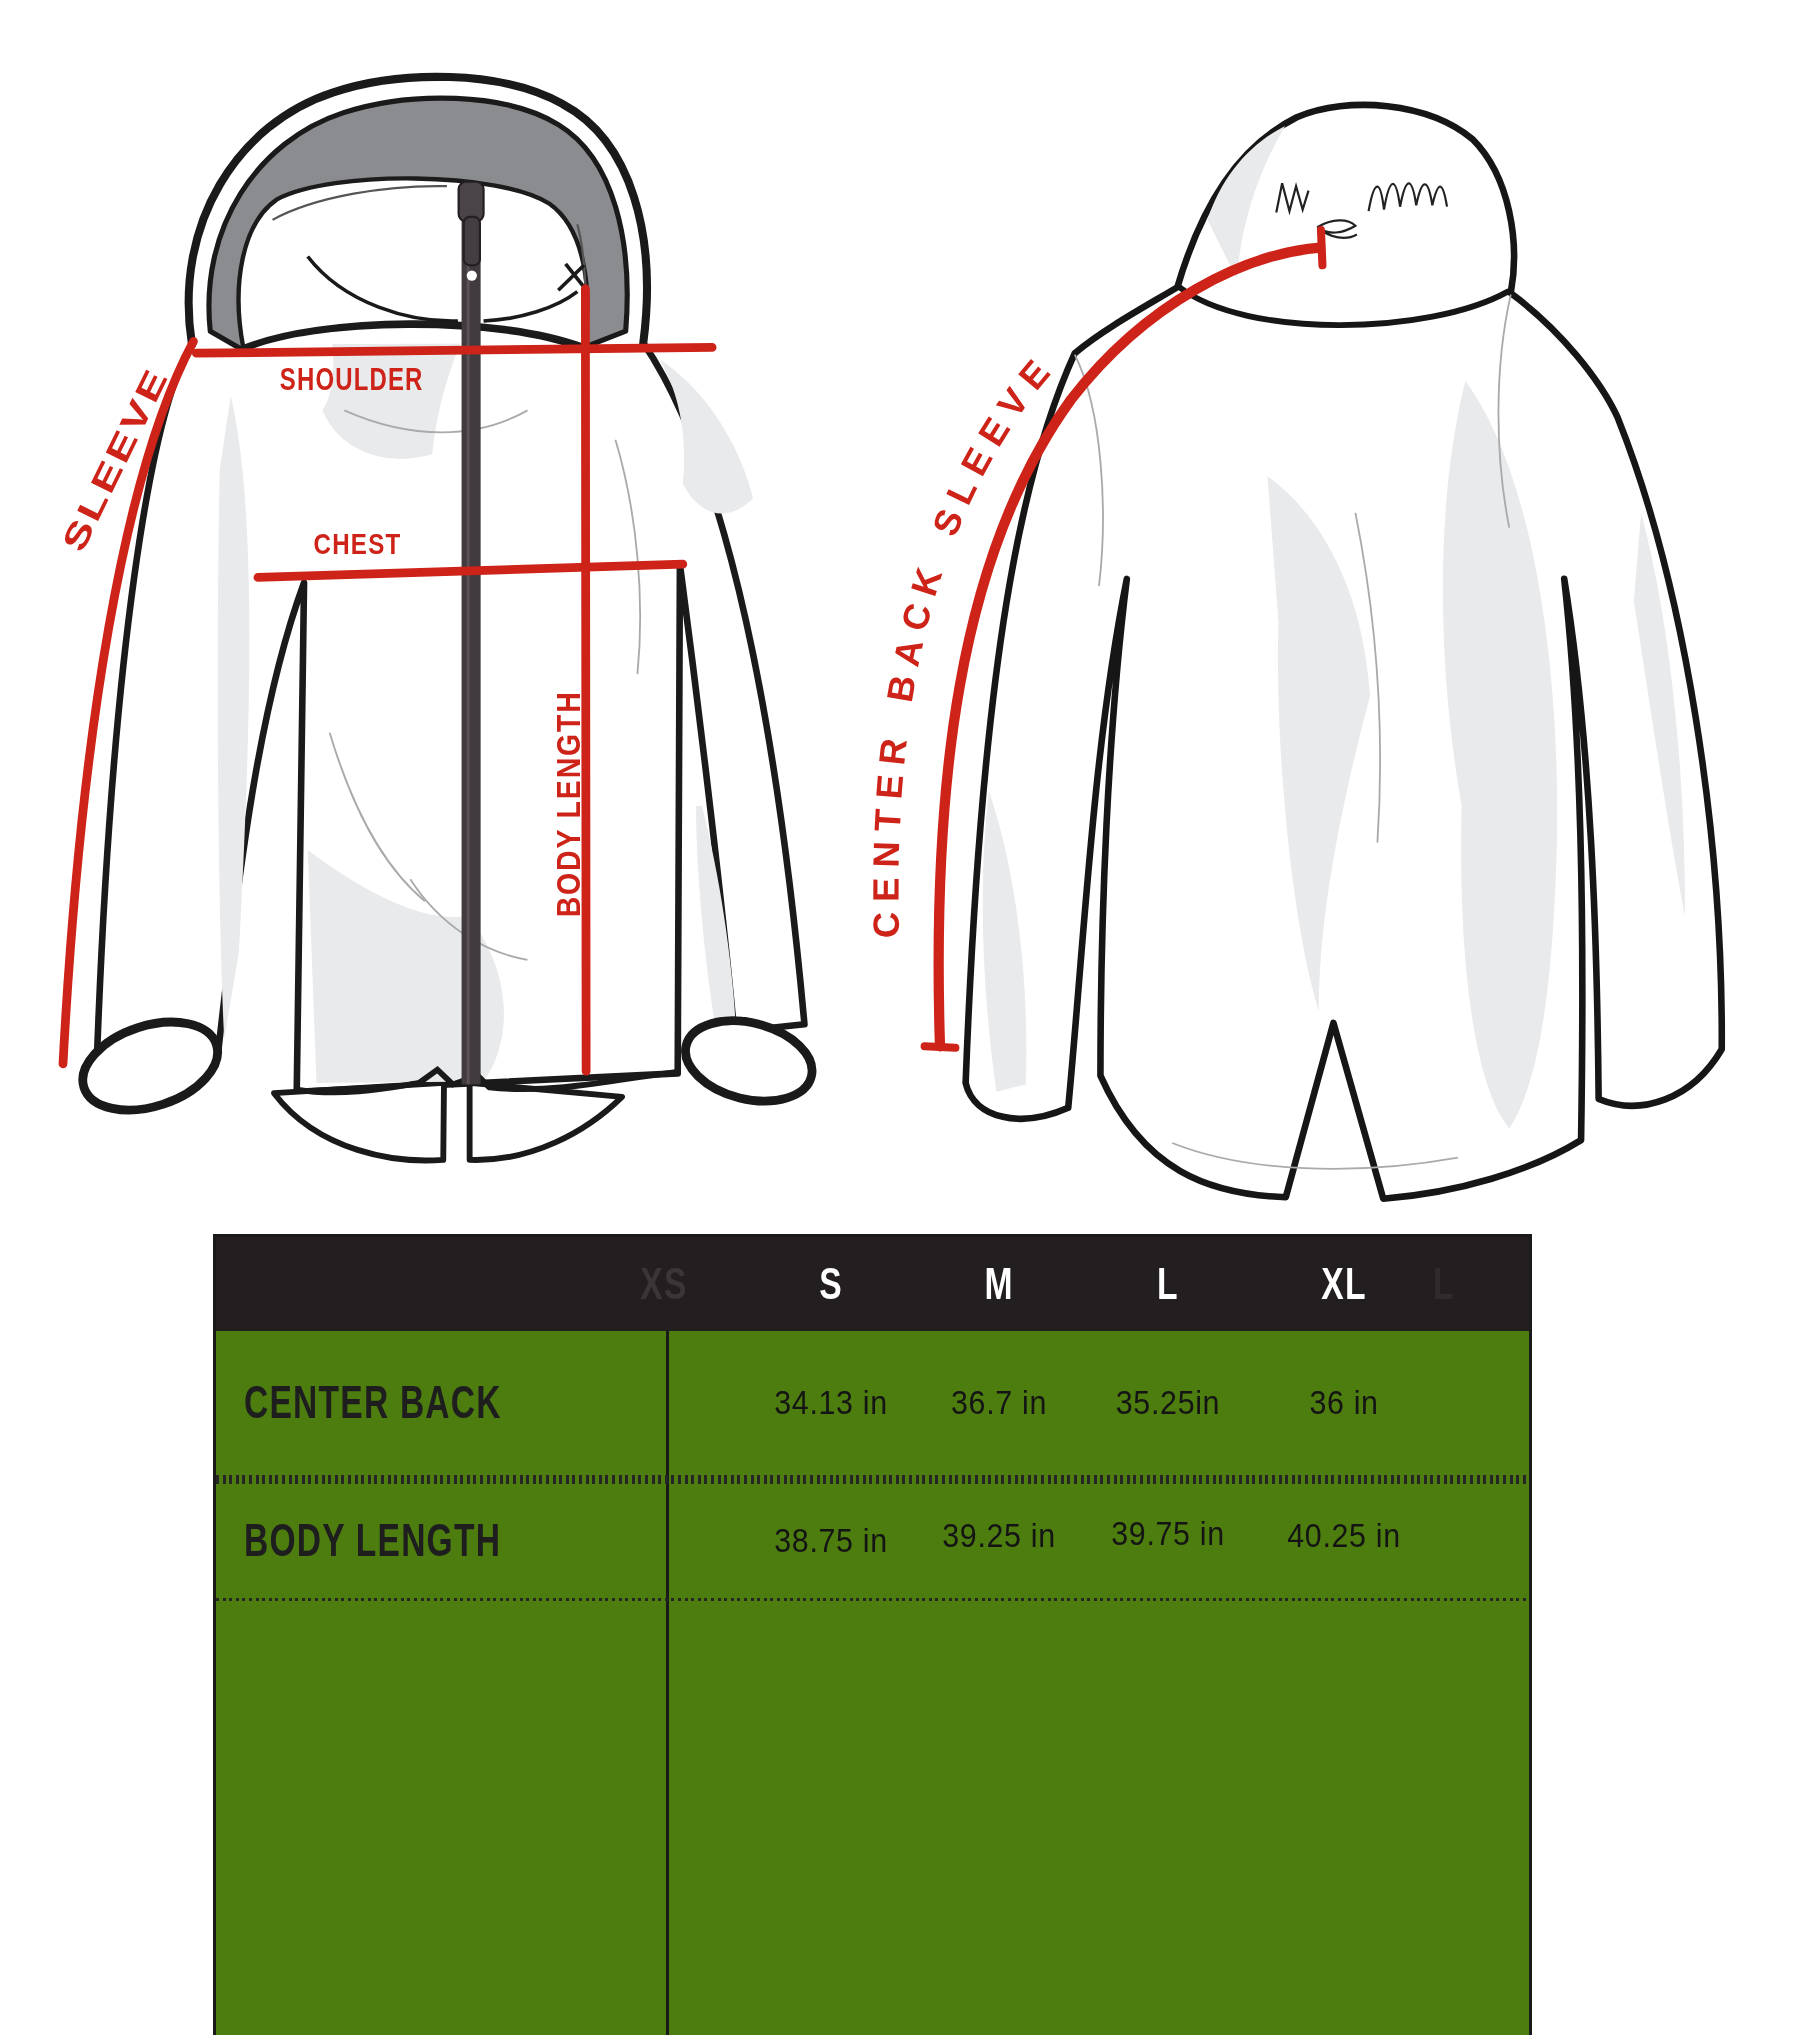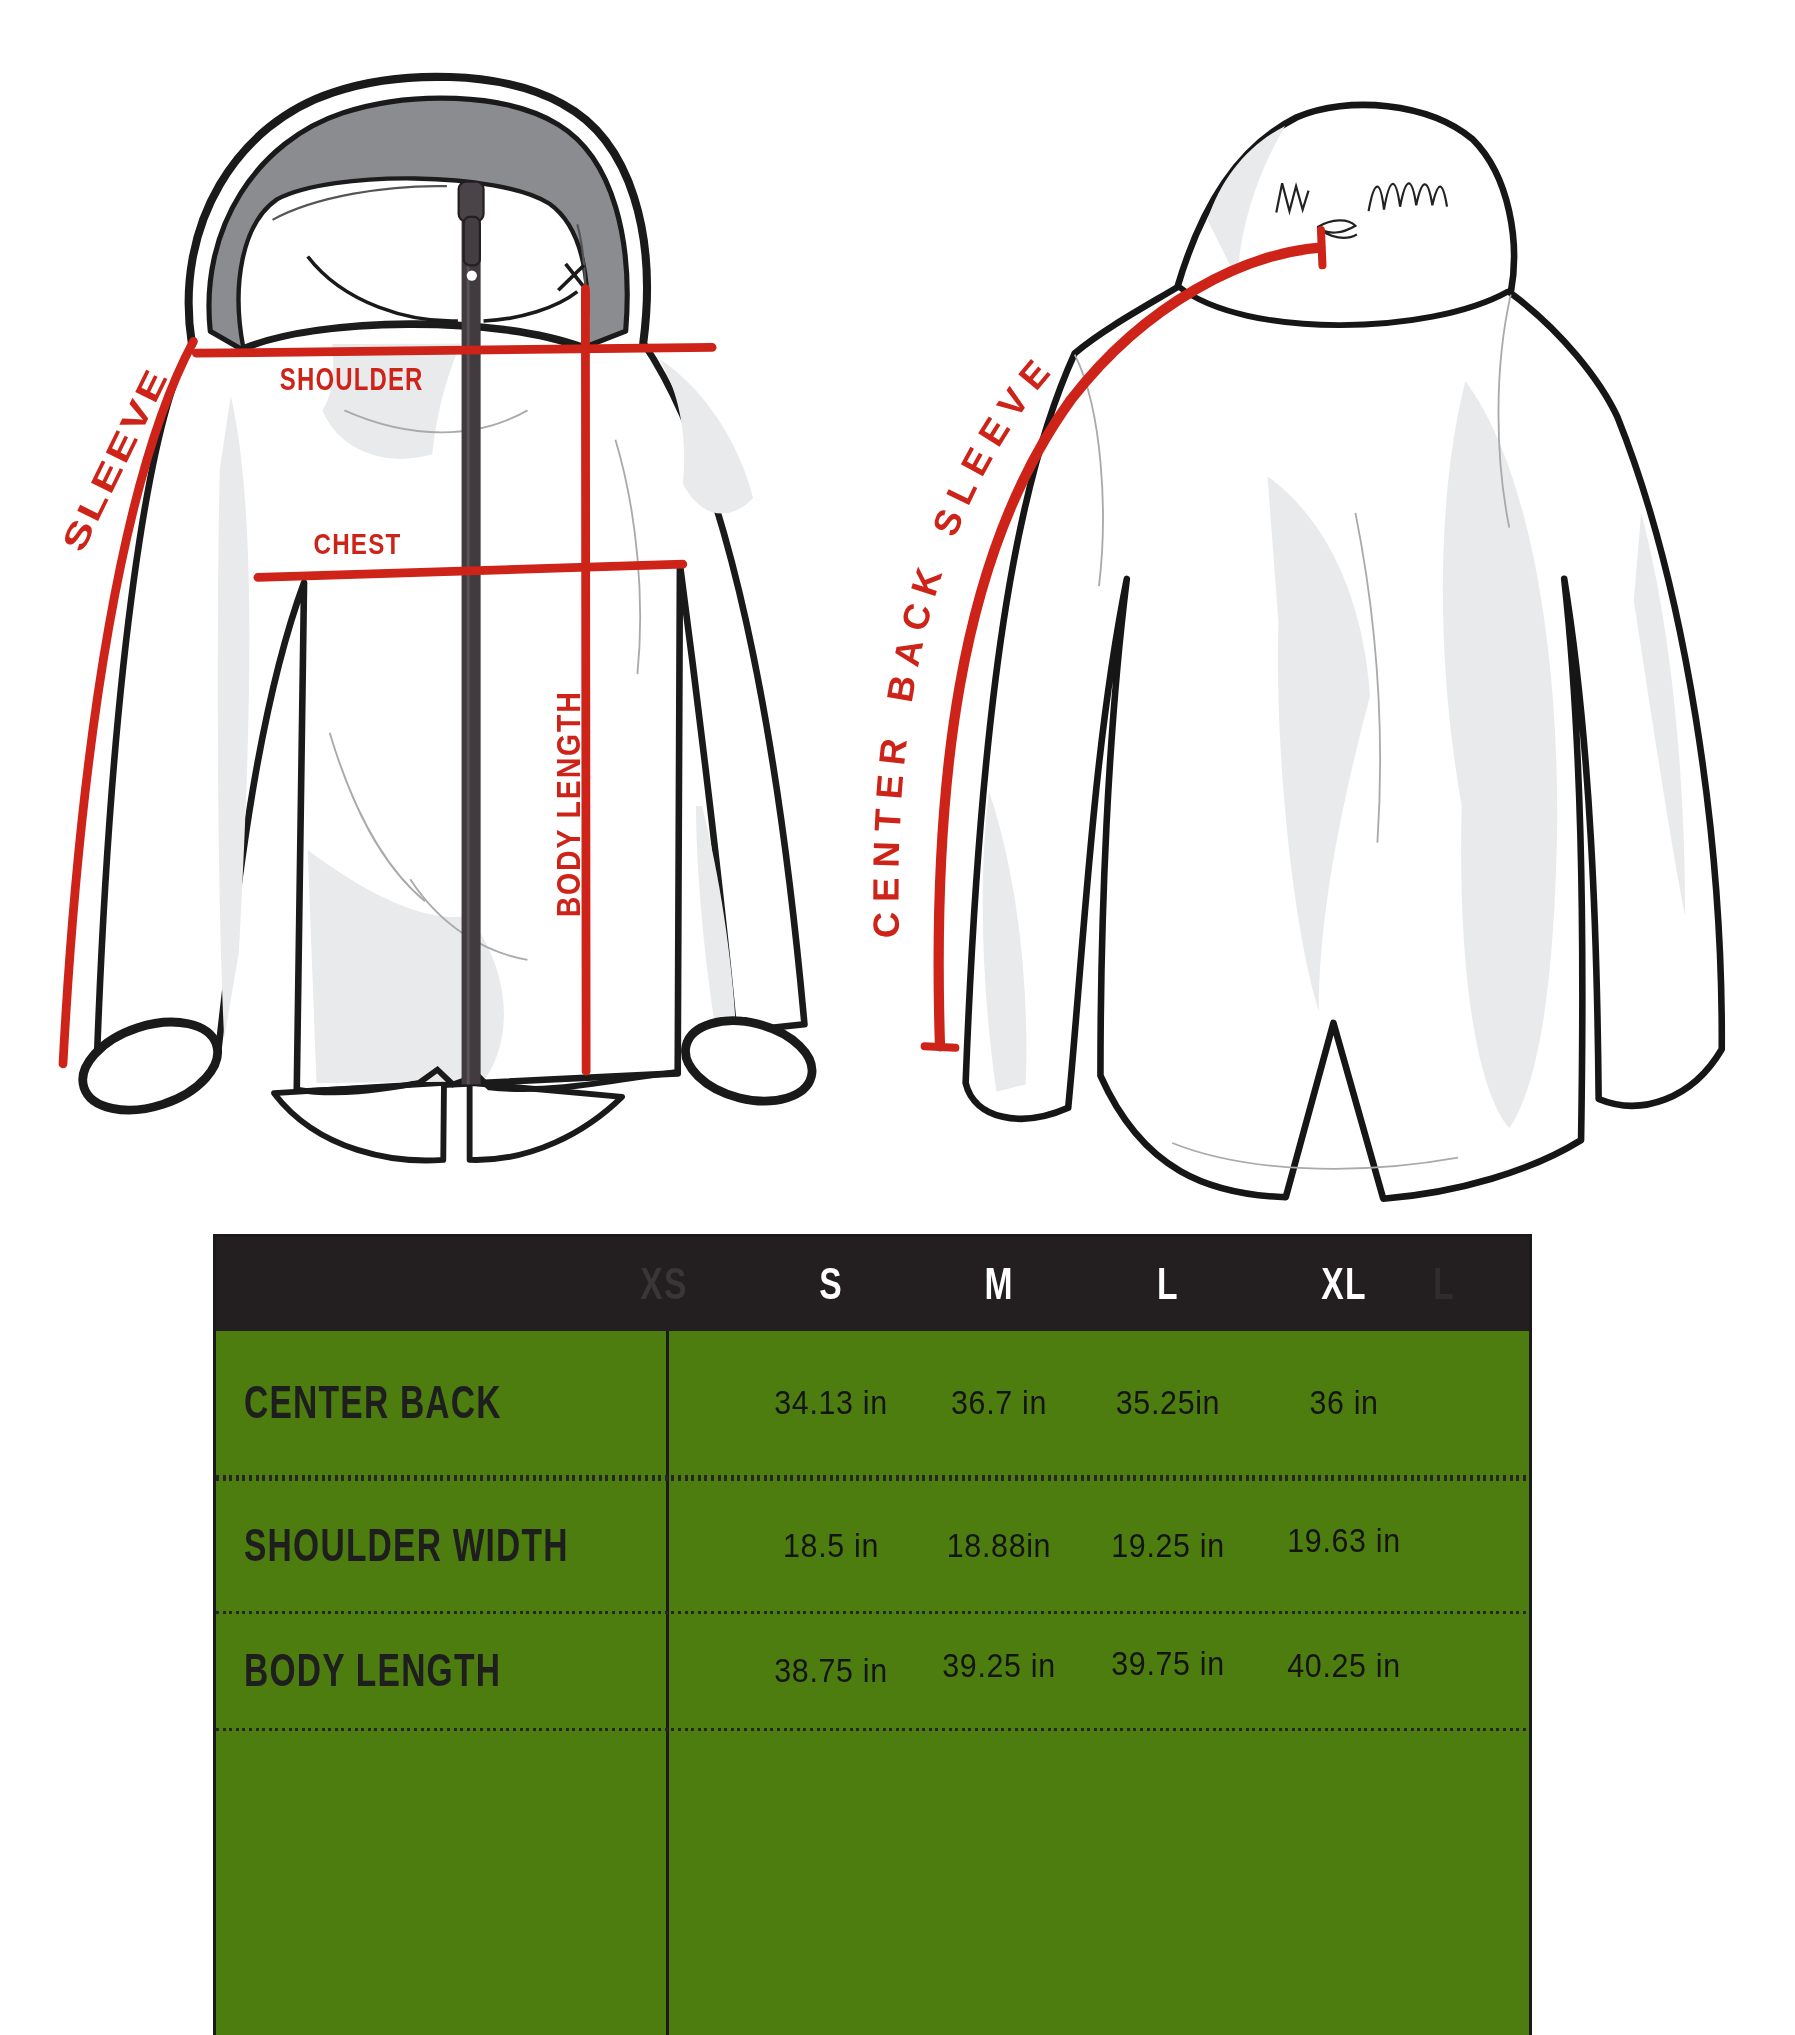--- a/index.html
+++ b/index.html
@@ -209,27 +209,20 @@
     <span class="row-label">CENTER BACK</span>
     <span class="cell" style="left:615px">34.13 in</span>
     <span class="cell" style="left:783px">36.7 in</span>
     <span class="cell" style="left:952px">35.25in</span>
     <span class="cell" style="left:1128px">36 in</span>
   </div>
   <div class="t-sep"></div>
 
   <div class="t-sep"></div>
 
-  <div class="t-row" style="height:130px">
-    <span class="row-label">SHOULDER WIDTH</span>
-    <span class="cell" style="left:615px">18.5 in</span>
-    <span class="cell" style="left:783px">18.88in</span>
-    <span class="cell" style="left:952px">19.25 in</span>
-    <span class="cell" style="left:1128px;top:46%">19.63 in</span>
-  </div>
   <div class="t-sep"></div>
 
   <div class="t-row" style="height:114px">
     <span class="row-label">BODY LENGTH</span>
     <span class="cell" style="left:615px">38.75 in</span>
     <span class="cell" style="left:783px;top:46%">39.25 in</span>
     <span class="cell" style="left:952px;top:44%">39.75 in</span>
     <span class="cell" style="left:1128px;top:46%">40.25 in</span>
   </div>
   <div class="t-sep"></div>

